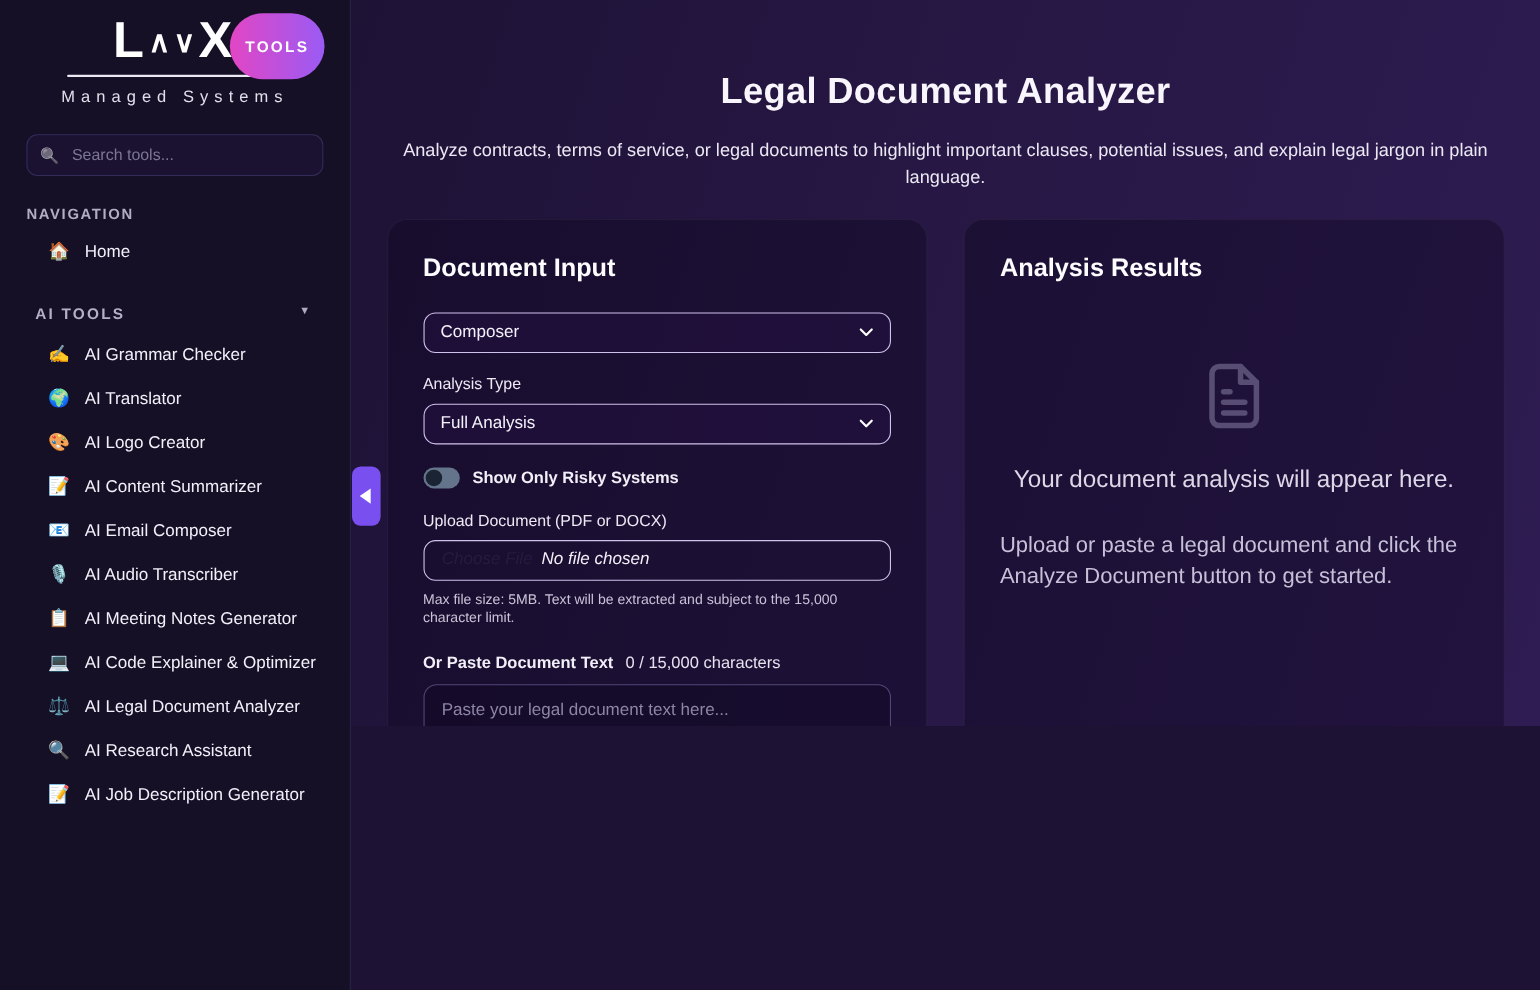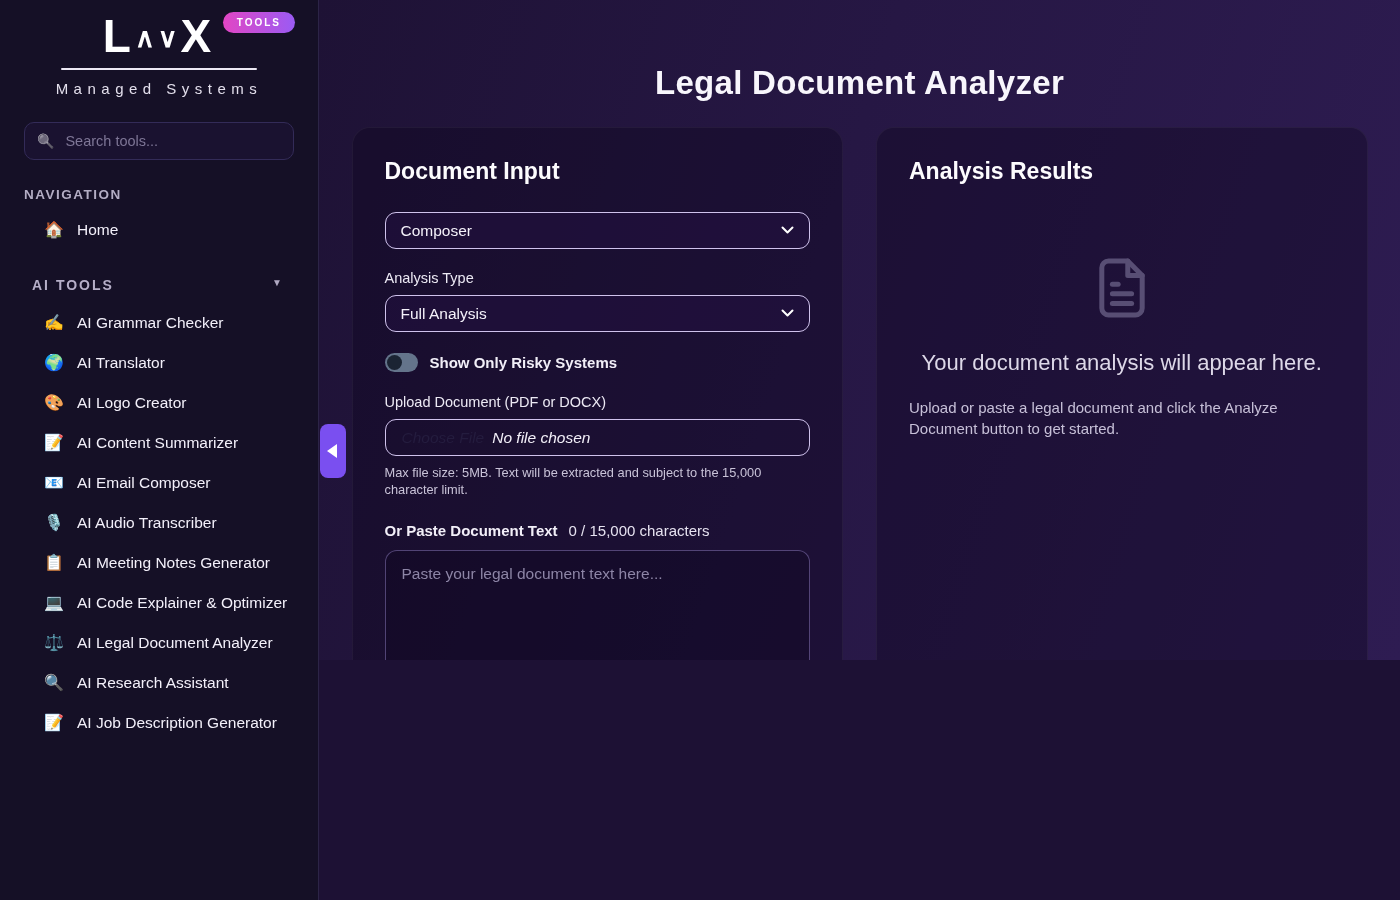--- a/index.html
+++ b/index.html
@@ -15,22 +15,22 @@
   .sidebar {
     width:319px; min-width:319px; height:900px;
     background:#151026;
     border-right:1px solid #2c2447;
     padding:12px 24px 24px;
     position:relative;
   }
   .tools-badge {
     position:absolute; top:12px; right:23px;
     background:linear-gradient(90deg,#e246c4,#9a5bf4);
-    color:#fff; font-size:10px; font-weight:700; letter-spacing:2px;
-    padding:5px 14px; border-radius:999px;
+    color:#fff; font-size:14px; font-weight:700; letter-spacing:2px;
+    padding:22px 14px; border-radius:999px;
   }
   .logo-block { text-align:center; margin-top:1px; cursor:pointer; }
   .logo-text { color:#ffffff; font-size:46px; font-weight:600; letter-spacing:4px; line-height:1; }
   .logo-mid { font-size:27px; position:relative; top:-5px; letter-spacing:3px; font-weight:700; }
   .logo-underline { height:2px; background:#ece8f4; width:196px; margin:9px auto 10px; border-radius:1px; }
   .logo-subtitle { color:#e3dfec; font-size:15px; letter-spacing:5.5px; font-weight:300; white-space:nowrap; }
 
   .search-box {
     margin-top:25px; height:38px;
     display:flex; align-items:center; gap:11px;
@@ -132,21 +132,21 @@
     width:100%; height:330px; resize:none; outline:none;
     background:rgba(10,4,26,0.3);
     border:1px solid rgba(176,156,232,0.4); border-radius:12px;
     padding:14px 16px; color:#e8e4f2; font-size:15.5px;
     font-family:"Liberation Sans", sans-serif;
   }
   .paste-area::placeholder { color:#8d85a6; }
 
   .empty-state { text-align:center; margin-top:72px; }
   .empty-title { margin-top:27px; color:#ddd8e8; font-size:22px; }
-  .empty-hint { margin-top:21px; text-align:left; color:#c7c0d8; font-size:15px; line-height:1.4; }
+  .empty-hint { margin-top:33px; text-align:left; color:#c7c0d8; font-size:20px; line-height:1.4; }
 </style>
 </head>
 <body>
 
 <aside class="sidebar">
   <div class="tools-badge">TOOLS</div>
 
   <div class="logo-block">
     <div class="logo-text"><span>L</span><span class="logo-mid">∧</span><span class="logo-mid">∨</span><span>X</span></div>
     <div class="logo-underline"></div>
@@ -218,20 +218,21 @@
   </nav>
 </aside>
 
 <main class="main">
 
   <div class="collapse-btn">
     <div class="collapse-tri"></div>
   </div>
 
   <h1 class="page-title">Legal Document Analyzer</h1>
+  <p class="page-subtitle">Analyze contracts, terms of service, or legal documents to highlight important clauses, potential issues, and explain legal jargon in plain language.</p>
 
   <div class="panels">
 
     <section class="panel">
       <h2 class="panel-title">Document Input</h2>
 
       <div class="select">
         <span>Composer</span>
         <svg width="13" height="9" viewBox="0 0 13 9">
           <polyline points="1.5,1.5 6.5,6.5 11.5,1.5" fill="none" stroke="#ffffff" stroke-width="2" stroke-linecap="round" stroke-linejoin="round"></polyline>

